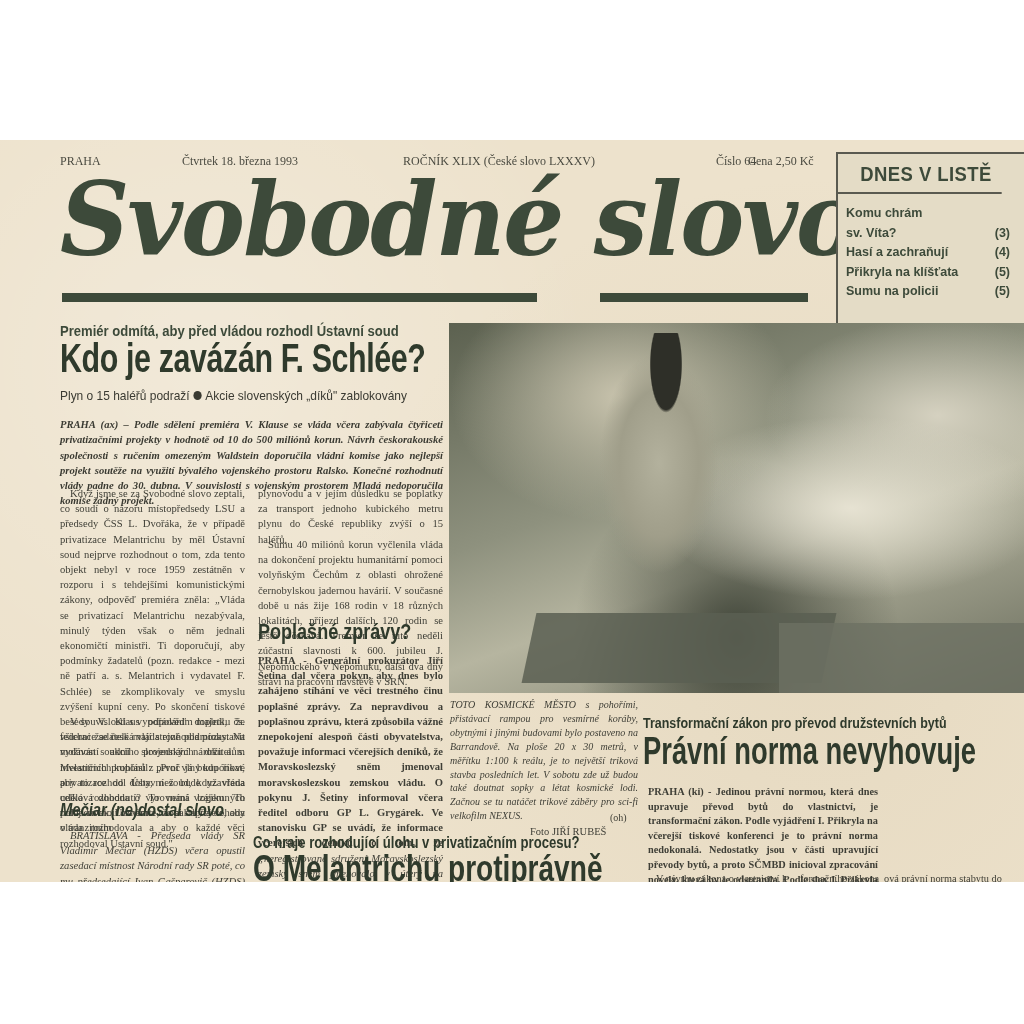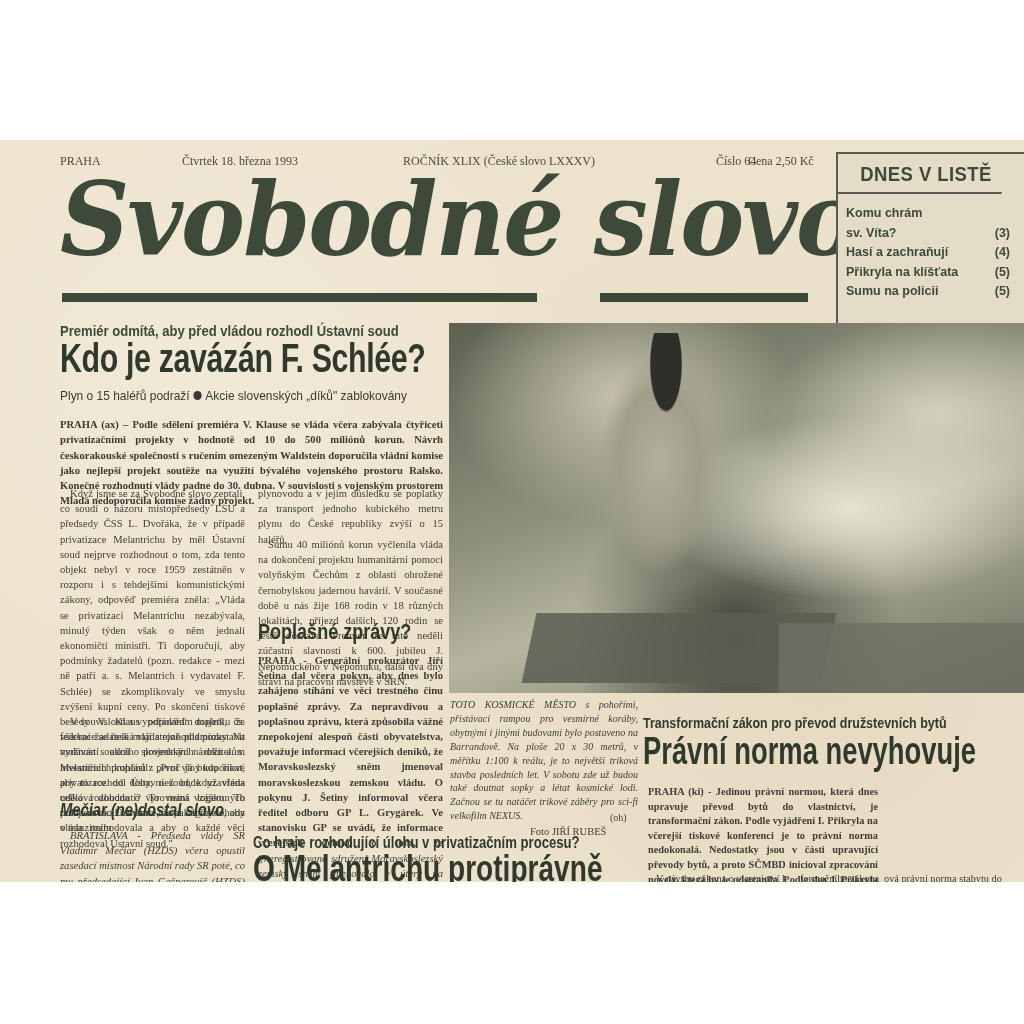--- a/index.html
+++ b/index.html
@@ -60,21 +60,21 @@
     white-space: nowrap; transform: scaleX(0.76); transform-origin: left; letter-spacing: -0.5px;
   }
   .subdeck {
     position: absolute; left: 60px; top: 248px; width: 380px; font-family: "Liberation Sans", sans-serif;
     font-size: 13px; color: #3a3a32; white-space: nowrap; transform: scaleX(0.92); transform-origin: left;
   }
   .subdeck .bullet { display: inline-block; width: 9px; height: 9px; border-radius: 50%; background: #3a3a32; margin: 0 4px; vertical-align: 0; }
 
   .lead {
     position: absolute; left: 60px; top: 277px; width: 383px; font-family: "Liberation Serif", serif;
-    font-weight: bold; font-size: 10.6px; line-height: 15.3px; color: #3a3a32; text-align: justify;
+    font-weight: bold; font-size: 10.6px; line-height: 15.3px; color: #3a3a32; text-align: justify; font-style: italic;
   }
   .lead .dateline { font-weight: bold; }
 
   .col { position: absolute; font-size: 10.6px; line-height: 15.2px; color: #3e3e36; text-align: justify; }
   .col-1 { left: 60px; top: 346px; width: 185px; text-indent: 10px; }
   .col-1b { left: 60px; top: 574px; width: 185px; text-indent: 10px; }
   .col-2 { left: 258px; top: 346px; width: 185px; }
   .col-2b { left: 258px; top: 397px; width: 185px; text-indent: 10px; }
 
   .headline-small {

